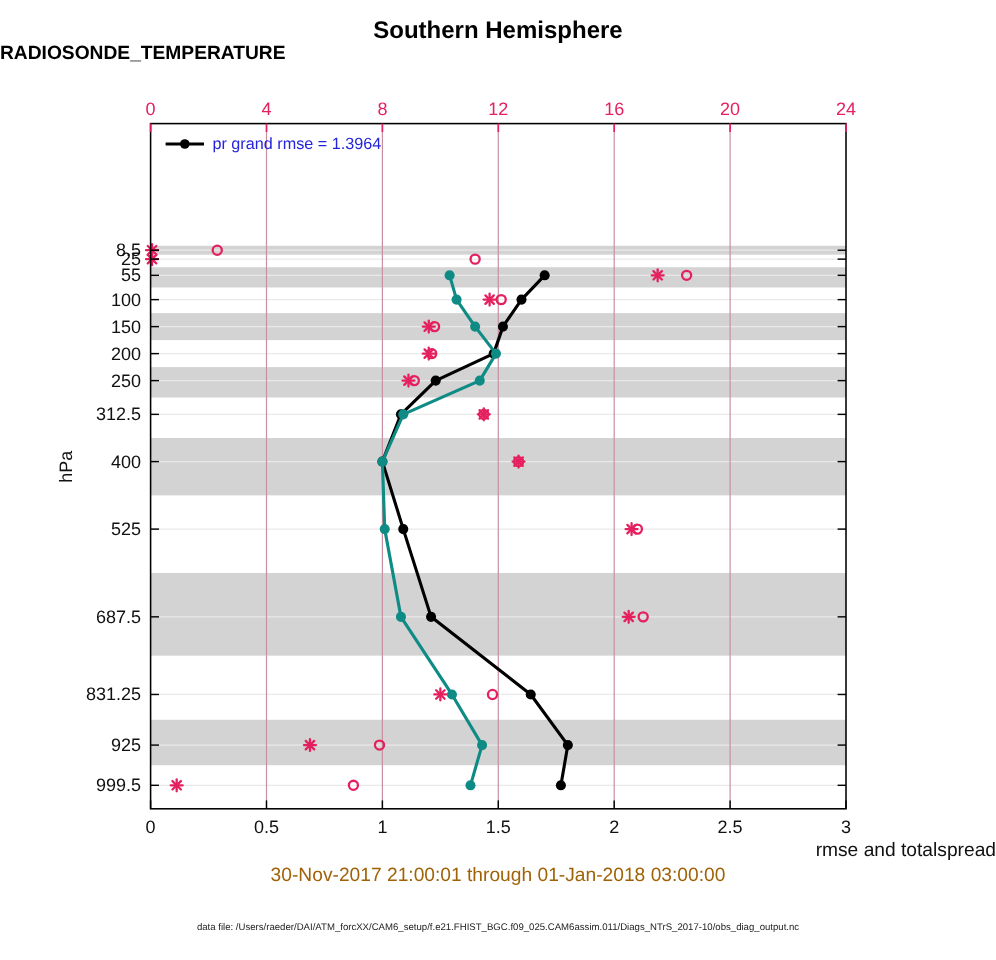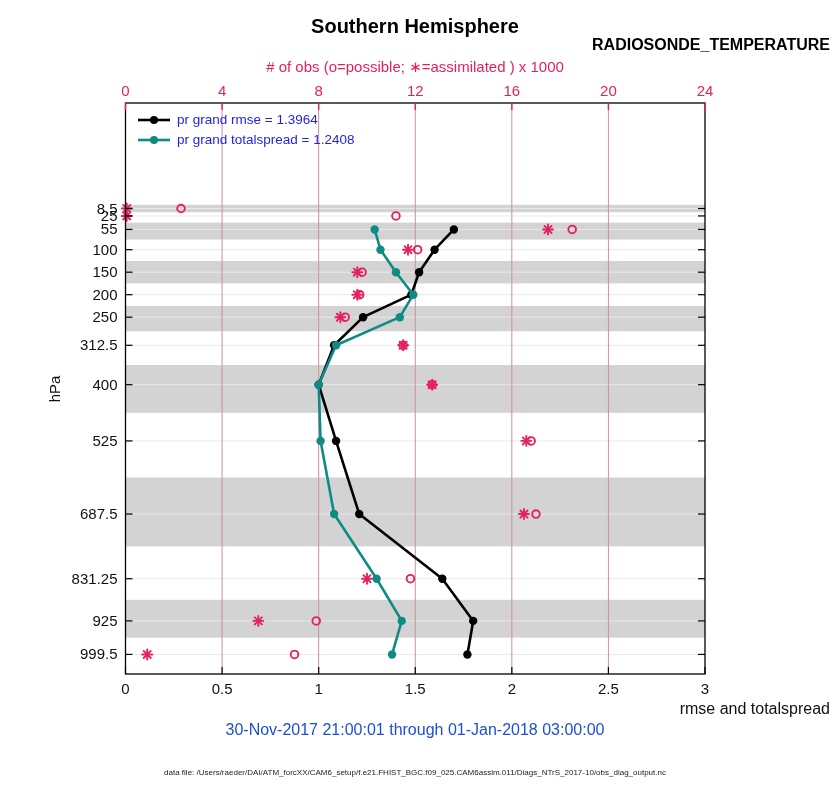--- a/index.html
+++ b/index.html
@@ -1,30 +1,30 @@
 <!DOCTYPE html>
 <html><head>
 <meta charset="utf-8">
 <style>
   html,body{margin:0;padding:0;background:#fff;}
   .figure{position:relative;width:830px;height:800px;background:#ffffff;overflow:hidden;
           font-family:"Liberation Sans",sans-serif;}
   .title1{position:absolute;top:15px;left:0;width:830px;text-align:center;
           font-size:20px;font-weight:bold;color:#000;}
-  .title2{position:absolute;top:36px;left:0;width:830px;text-align:right;
+  .title2{position:absolute;top:36px;left:0;width:830px;text-align:left;
           font-size:16px;font-weight:bold;color:#000;}
   .obs-label{position:absolute;top:58px;left:0;width:830px;text-align:center;
           font-size:15px;}
   .legend{position:absolute;top:110px;left:137px;font-size:13.5px;line-height:20px;}
   .legend-row{display:flex;align-items:center;height:20px;}
   .legend-row svg{margin-right:6px;display:block;}
   .xlabel{position:absolute;top:700px;left:0;width:830px;text-align:right;
           font-size:16px;color:#111;}
   .timerange{position:absolute;top:721px;left:0;width:830px;text-align:center;
-          font-size:16px;color:#1d4ed8;}
+          font-size:16px;color:#a16207;}
   .datafile{position:absolute;top:768px;left:0;width:830px;text-align:center;
           font-size:8px;color:#222;}
   svg.plot{position:absolute;top:0;left:0;}
   svg text{font-family:"Liberation Sans",sans-serif;}
 </style>
 </head>
 <body>
 
 <div class="figure">
 
@@ -248,35 +248,27 @@
       <text x="511.8333333333333" y="96" text-anchor="middle" font-size="15" fill="#e5205f">16</text>
       <line x1="608.4166666666667" y1="103" x2="608.4166666666667" y2="110" stroke="#e5205f" stroke-width="1.4"></line>
       <text x="608.4166666666667" y="96" text-anchor="middle" font-size="15" fill="#e5205f">20</text>
       <line x1="705" y1="103" x2="705" y2="110" stroke="#e5205f" stroke-width="1.4"></line>
       <text x="705" y="96" text-anchor="middle" font-size="15" fill="#e5205f">24</text>
       <text x="60" y="389" transform="rotate(-90 60 389)" text-anchor="middle" font-size="15" fill="#111111">hPa</text>
     </svg>
 
   <div class="title1">Southern Hemisphere</div>
   <div class="title2">RADIOSONDE_TEMPERATURE</div>
-  <div class="obs-label" id="obsLabel" style="color: rgb(229, 32, 95);"># of obs (o=possible; ∗=assimilated ) x 1000</div>
 
   <div class="legend" id="legend" style="color: rgb(36, 36, 221);">
     <div class="legend-row">
       <svg width="34" height="10">
         <line x1="1" y1="5" x2="33" y2="5" stroke="#000000" stroke-width="2.6"></line>
         <circle cx="17" cy="5" r="4" fill="#000000"></circle>
       </svg>
       <span>pr grand rmse = 1.3964</span>
     </div>
-    <div class="legend-row">
-      <svg width="34" height="10">
-        <line x1="1" y1="5" x2="33" y2="5" stroke="#0e8b84" stroke-width="2.6"></line>
-        <circle cx="17" cy="5" r="4" fill="#0e8b84"></circle>
-      </svg>
-      <span>pr grand totalspread = 1.2408</span>
-    </div>
   </div>
 
   <div class="xlabel">rmse and totalspread</div>
   <div class="timerange">30-Nov-2017 21:00:01 through 01-Jan-2018 03:00:00</div>
   <div class="datafile">data file: /Users/raeder/DAI/ATM_forcXX/CAM6_setup/f.e21.FHIST_BGC.f09_025.CAM6assim.011/Diags_NTrS_2017-10/obs_diag_output.nc</div>
 </div>
 
 </body></html>

